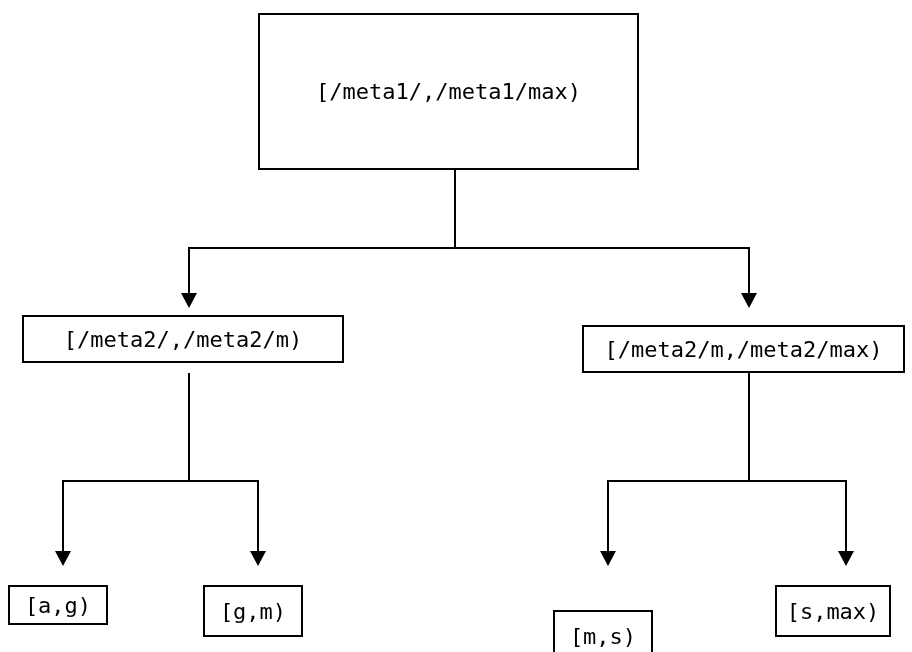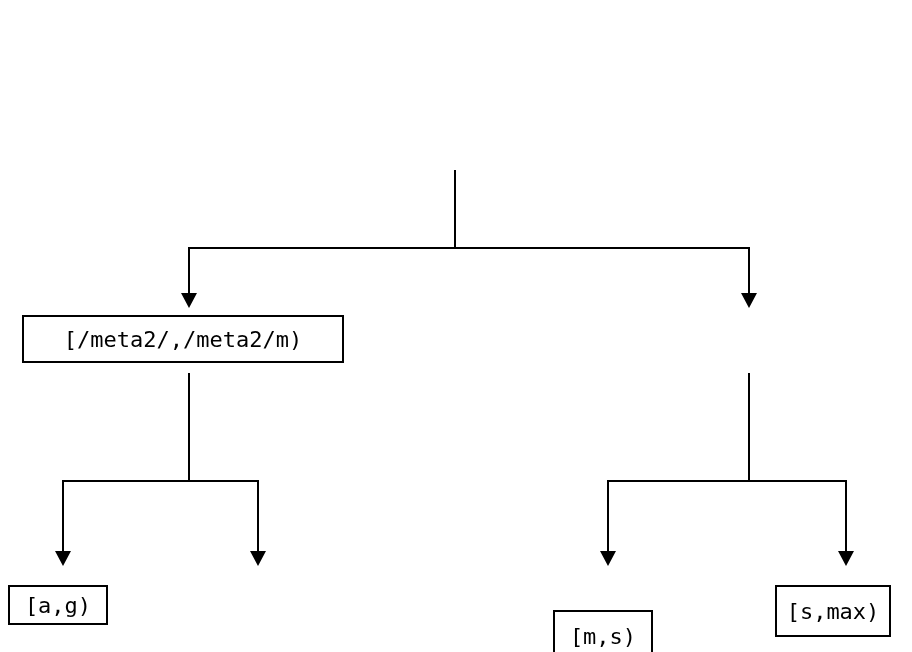--- a/index.html
+++ b/index.html
@@ -71,30 +71,39 @@
     <path class="edge" d="M189 481 L258 481 L258 552"></path>
     <polygon class="arrowhead" points="250,551 266,551 258,566"></polygon>
 
     <path class="edge" d="M749 373 L749 481 L608 481 L608 552"></path>
     <polygon class="arrowhead" points="600,551 616,551 608,566"></polygon>
 
     <path class="edge" d="M749 481 L846 481 L846 552"></path>
     <polygon class="arrowhead" points="838,551 854,551 846,566"></polygon>
   </svg>
 
+  <div class="node" id="node-root">
+    <span>[/meta1/,/meta1/max)</span>
+  </div>
 
   <div class="node" id="node-left-child">
     <span>[/meta2/,/meta2/m)</span>
   </div>
 
+  <div class="node" id="node-right-child">
+    <span>[/meta2/m,/meta2/max)</span>
+  </div>
 
   <div class="node" id="node-leaf-ag">
     <span>[a,g)</span>
   </div>
 
+  <div class="node" id="node-leaf-gm">
+    <span>[g,m)</span>
+  </div>
 
   <div class="node" id="node-leaf-ms">
     <span>[m,s)</span>
   </div>
 
   <div class="node" id="node-leaf-smax">
     <span>[s,max)</span>
   </div>
 
 </div>

